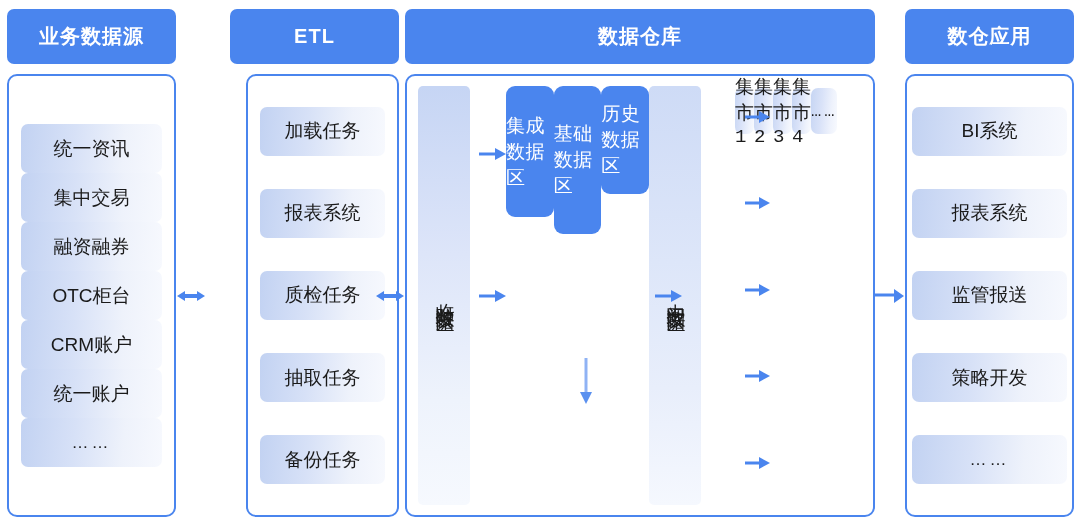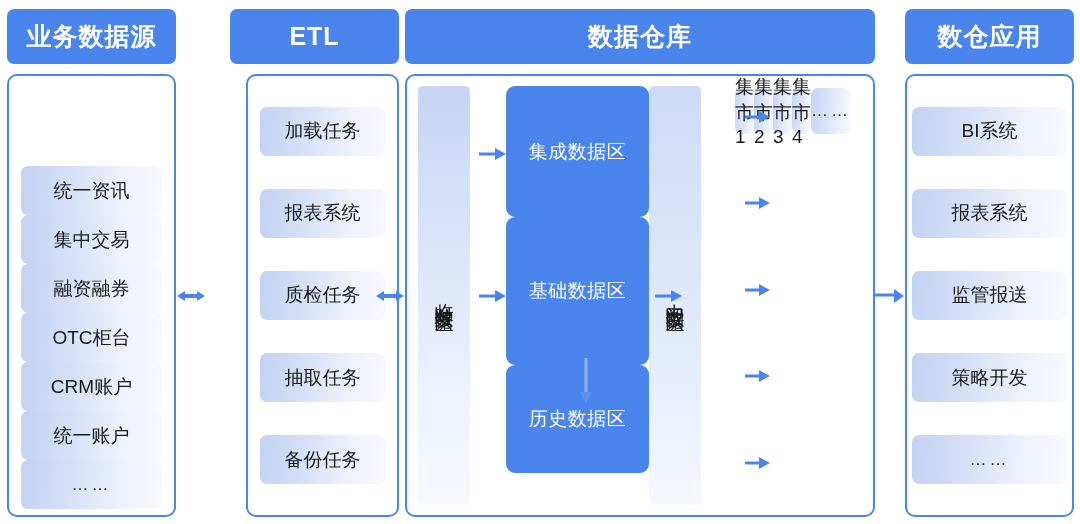--- a/index.html
+++ b/index.html
@@ -25,21 +25,21 @@
     flex-direction: column;
   }
   .col-header {
     background: #4a85ee;
     border-radius: 7px;
     height: 55px;
     display: flex;
     align-items: center;
     justify-content: center;
     color: #ffffff;
-    font-size: 25px;
+    font-size: 20px;
     font-weight: bold;
     letter-spacing: 1px;
     flex: none;
   }
   .col-body {
     margin-top: 10px;
     flex: 1 1 auto;
     border: 2px solid #4a85ee;
     border-radius: 10px;
     background: #ffffff;
@@ -62,24 +62,24 @@
     font-size: 19px;
     color: #1a1a1a;
     font-weight: 500;
     flex: none;
   }
   .chip.dots { letter-spacing: 3px; font-size: 17px; }
 
   
   #col-source   { left: 7px;   width: 169px; }
   #col-etl      { left: 206px; width: 169px; padding-left: 24px; }
-  #col-dw       { left: 405px; width: 470px; }
+  #col-dw       { left: 405px; width: 470px; font-family: Liberation Mono, monospace; }
   #col-app      { left: 905px; width: 169px; }
 
-  #col-source .col-body { justify-content: flex-end; padding: 6px 12px; }
+  #col-source .col-body { justify-content: center; padding: 6px 12px; }
   #col-etl .col-body    { justify-content: space-around; padding: 14px 12px; margin-left: 16px; }
   #col-app .col-body    { justify-content: space-around; padding: 14px 5px; }
 
   
   #col-dw .col-body {
     flex-direction: row;
     padding: 10px 11px;
     justify-content: flex-start;
     align-items: stretch;
   }
@@ -102,21 +102,21 @@
   }
   #vbar-mid {
     background: linear-gradient(180deg, #cedbf6 0%, #dde6f9 42%, #e8eefb 72%, #f5f8fe 100%);
   }
 
   .zones {
     flex: none;
     width: 143px;
     margin-left: 36px;
     display: flex;
-    flex-direction: column;
+    flex-direction: row;
     justify-content: flex-start;
     position: relative;
   }
   .zone-box {
     background: #4a85ee;
     border-radius: 9px;
     color: #ffffff;
     font-size: 19px;
     font-weight: 500;
     display: flex;

